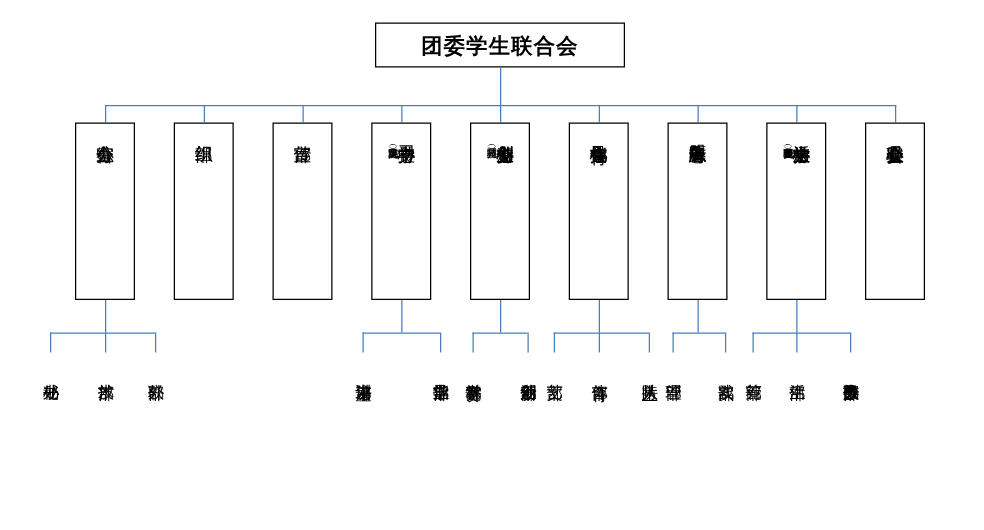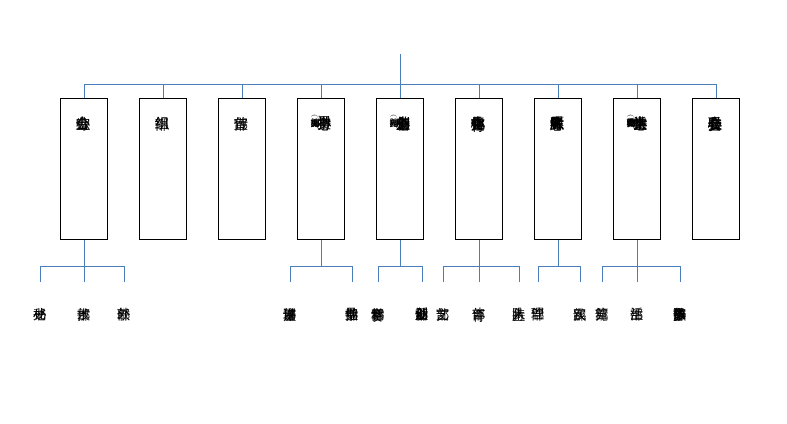--- a/index.html
+++ b/index.html
@@ -106,20 +106,23 @@
     letter-spacing: 0px;
     white-space: nowrap;
     color: #000000;
   }
 </style>
 </head>
 <body>
 
 <div id="canvas">
 
+  <div class="node-box" id="root-box">
+    <span class="root-label">团委学生联合会</span>
+  </div>
 
   <div class="conn v" style="left:400px; top:54px; height:30px;"></div>
 
   <div class="conn h" style="left:84px; top:84px; width:633px;"></div>
 
   <div class="conn v" style="left:84px;  top:84px; height:14px;"></div>
   <div class="conn v" style="left:163px; top:84px; height:14px;"></div>
   <div class="conn v" style="left:242px; top:84px; height:14px;"></div>
   <div class="conn v" style="left:321px; top:84px; height:14px;"></div>
   <div class="conn v" style="left:400px; top:84px; height:14px;"></div>

